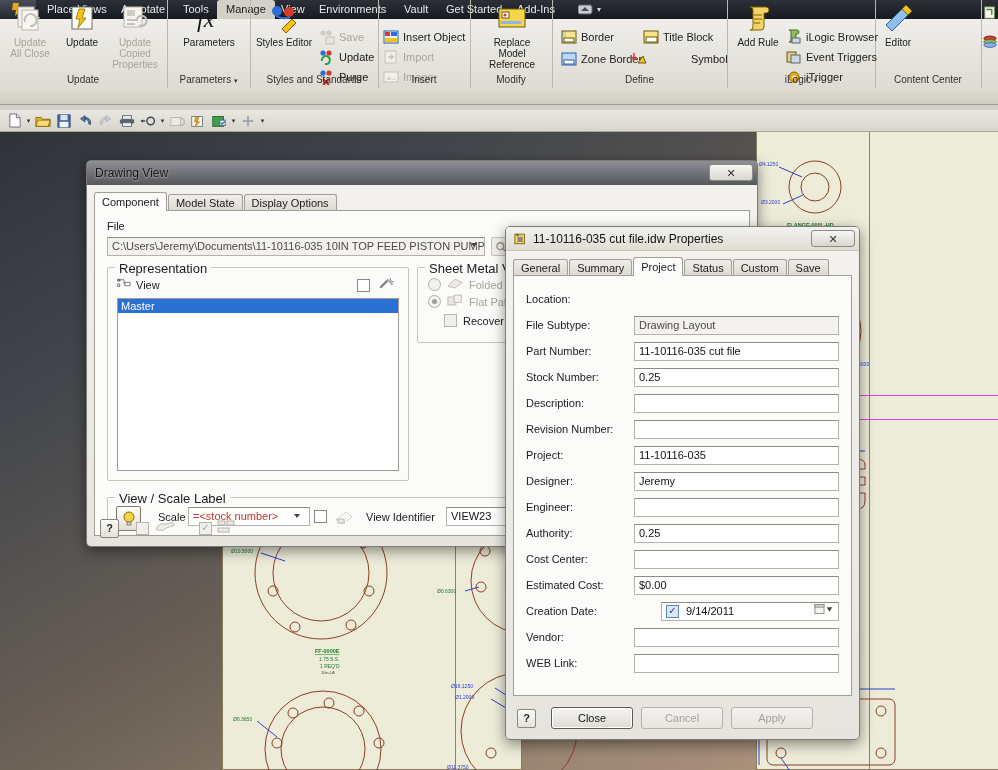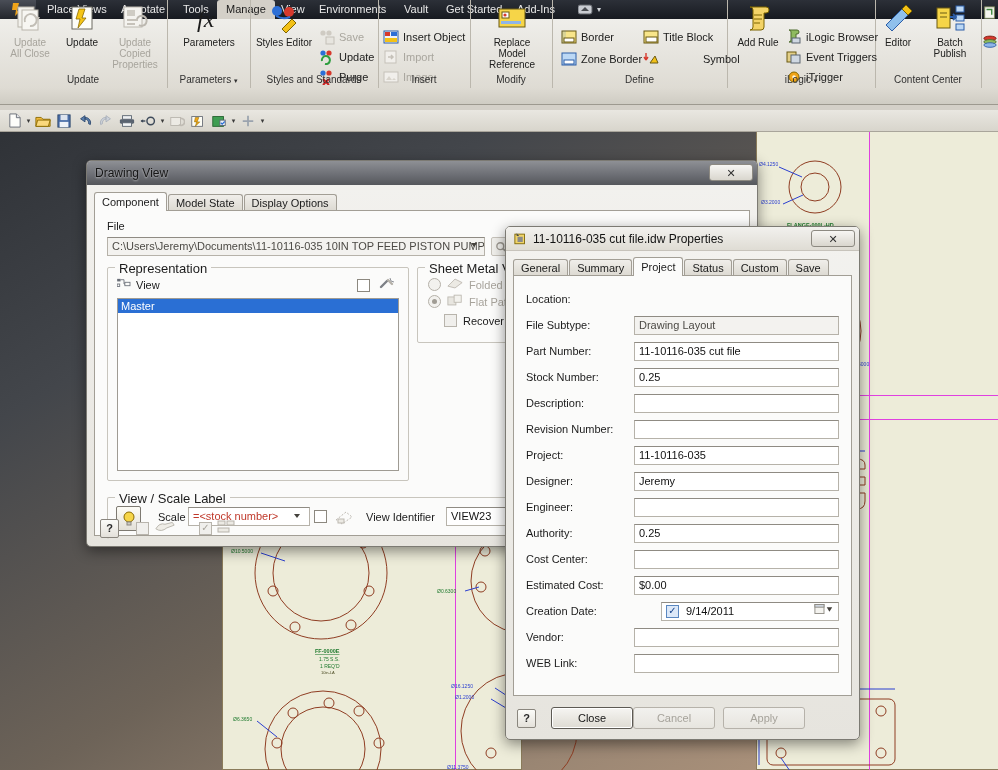--- a/index.html
+++ b/index.html
@@ -522,21 +522,21 @@
       <span>Zone Border</span>
     </div>
     <div class="smallbtn" style="left:90px; top:26px;">
       <span class="smicon">
         <svg width="16" height="16" viewBox="0 0 16 16">
           <rect x="1" y="2" width="14" height="12" fill="#f8e58a" stroke="#6b5a13"></rect>
           <rect x="3" y="8" width="11" height="5" fill="#fff" stroke="#6b5a13"></rect>
         </svg></span>
       <span>Title Block</span>
     </div>
-    <div class="smallbtn" style="left:90px; top:48px;gap:44px;">
+    <div class="smallbtn" style="left:78px; top:48px;gap:44px;">
       <span class="smicon">
         <svg width="16" height="16" viewBox="0 0 16 16">
           <path d="M3 2 L3 9 M3 9 L1 6 M3 9 L5 6" stroke="#d6392d" stroke-width="1.4" fill="none"></path>
           <path d="M7 12 L12 5 L15 12 Z" fill="#f3c117" stroke="#6b5a13"></path>
         </svg></span>
       <span>Symbol</span>
     </div>
     <div class="panel-label">
       <span>Define</span>
     </div>
@@ -584,33 +584,20 @@
   </div>
 
   <div class="panel" style="left:876px; width:106px;">
     <div class="bigbtn" style="left:0px; width:44px;">
       <span class="bigicon">
         <svg width="32" height="32" viewBox="0 0 32 32">
           <path d="M4 22 L20 6 L26 12 L10 28 Z" fill="#8fc0ec" stroke="#2d5ea8"></path>
           <path d="M20 6 L24 2 L30 8 L26 12 Z" fill="#f3c117" stroke="#7d6400"></path>
         </svg></span>
       <span>Editor</span>
-    </div>
-    <div class="bigbtn" style="left:44px; width:60px;">
-      <span class="bigicon">
-        <svg width="32" height="32" viewBox="0 0 32 32">
-          <rect x="3" y="5" width="13" height="20" fill="#f6d548" stroke="#6b5a13"></rect>
-          <line x1="6" y1="10" x2="13" y2="10" stroke="#6b5a13"></line>
-          <line x1="6" y1="14" x2="13" y2="14" stroke="#6b5a13"></line>
-          <rect x="22" y="3" width="8" height="6" fill="#bcd8f5" stroke="#2d5ea8"></rect>
-          <rect x="22" y="12" width="8" height="6" fill="#bcd8f5" stroke="#2d5ea8"></rect>
-          <rect x="22" y="21" width="8" height="6" fill="#bcd8f5" stroke="#2d5ea8"></rect>
-          <path d="M16 14 L21 14 M19 11 L22 14 L19 17" stroke="#2d5ea8" stroke-width="1.8" fill="none"></path>
-        </svg></span>
-      <span>Batch Publish</span>
     </div>
     <div class="panel-label">
       <span>Content Center</span>
     </div>
   </div>
 
   <div class="panel" style="left:982px; width:16px; border-right:none;">
     <div style="position:absolute;left:1px;top:6px;">
       <svg width="14" height="14" viewBox="0 0 16 16">
         <rect x="2" y="1" width="11" height="13" fill="#f6f5ee" stroke="#7d8b5a"></rect>
@@ -970,21 +957,21 @@
     </div>
 
     <div style="position:absolute; left:12px; bottom:10px; right:12px; height:24px;
                 display:flex; align-items:center;">
       <div class="helpbtn">
         <span>?</span>
       </div>
       <div class="btn default" style="width:82px; margin-left:15px;">
         <span>Close</span>
       </div>
-      <div class="btn disabled" style="width:82px; ">
+      <div class="btn disabled" style="width:82px; margin-left:8px;">
         <span>Cancel</span>
       </div>
       <div class="btn disabled" style="width:82px; margin-left:8px;">
         <span>Apply</span>
       </div>
     </div>
   </div>
 </div>
 
 </body></html>

